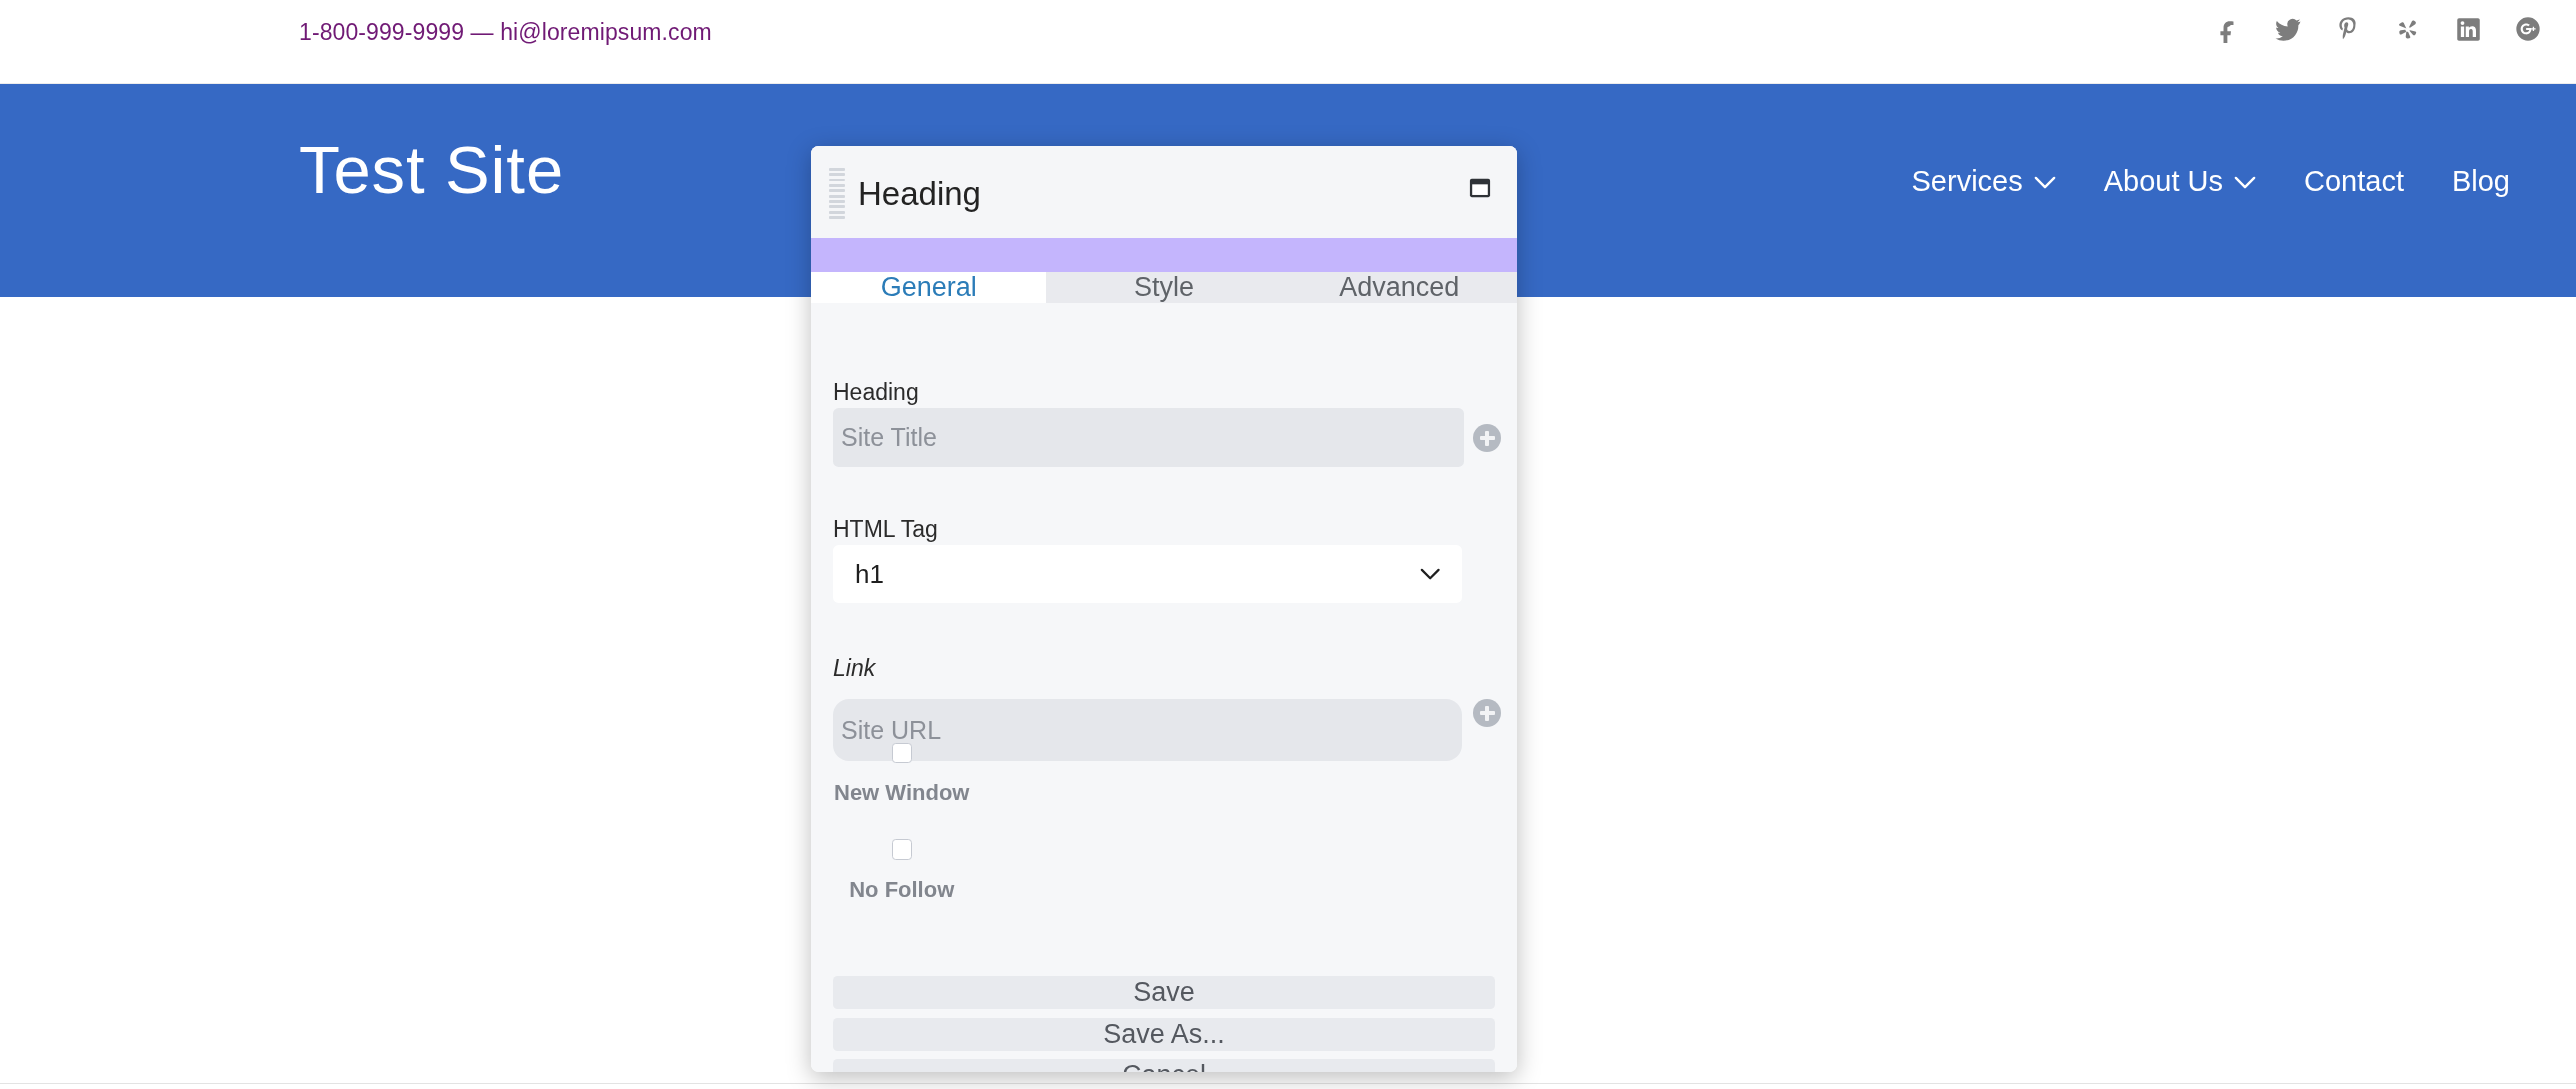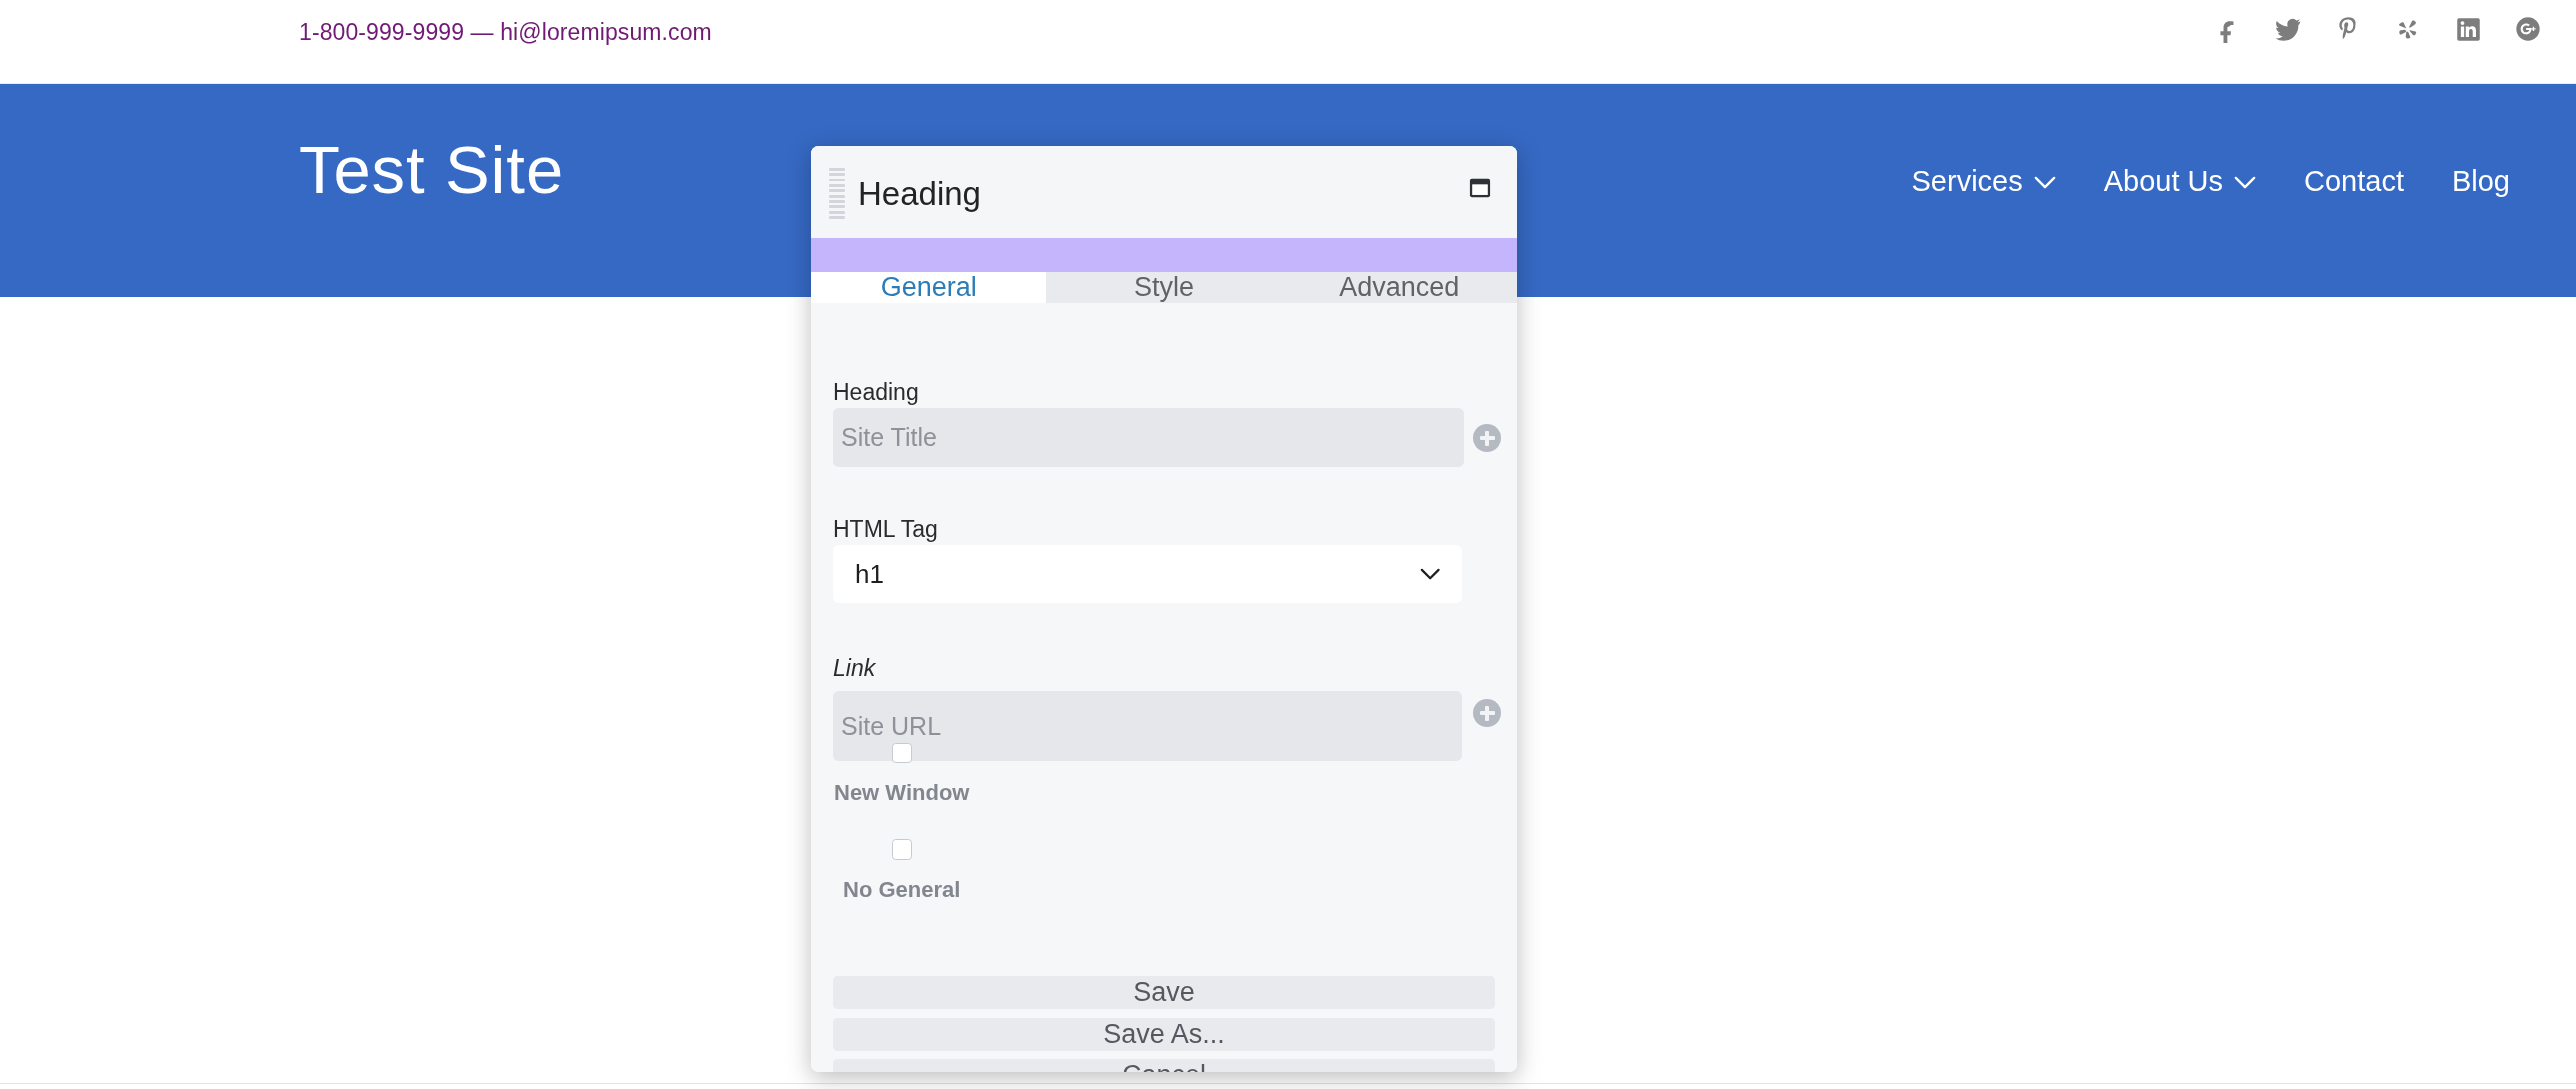--- a/index.html
+++ b/index.html
@@ -430,29 +430,29 @@
     <div class="select-wrap" style="left:22px; top:242px; width:629px; height:58px;">
       <span class="select-value">h1</span>
       <span class="select-chev">
         <svg width="20.4" height="13" viewBox="0 0 22 14">
             <path d="M2 2l9 9 9-9" stroke="#1f1f1f" stroke-width="2.4" fill="none" stroke-linecap="round" stroke-linejoin="round"></path>
           </svg>
       </span>
     </div>
 
     <div class="field-label" style="left:22px; top:352px;font-style:italic;">Link</div>
-    <input class="text-input" style="left: 22px; top: 388px; width: 629px; height: 70px;" type="text" value="" placeholder="Site URL">
+    <input class="text-input" style="left: 22px; top: 396px; width: 629px; height: 62px; border-radius: 16px;" type="text" value="" placeholder="Site URL">
     <div class="plus-btn" style="left:662px; top:396px;"></div>
 
     <div class="checkrow" style="left:23px; top:440px;flex-direction:column;">
       <div class="checkbox"></div>
       <div class="check-label">New Window</div>
       <div class="check-gap"></div>
       <div class="checkbox"></div>
-      <div class="check-label">No General</div>
+      <div class="check-label">No Follow</div>
     </div>
 
     <div class="modal-footer">
       <button class="footer-btn">Save</button>
       <button class="footer-btn">Save As...</button>
       <button class="footer-btn">Cancel</button>
     </div>
 
   </div>
 </div>

